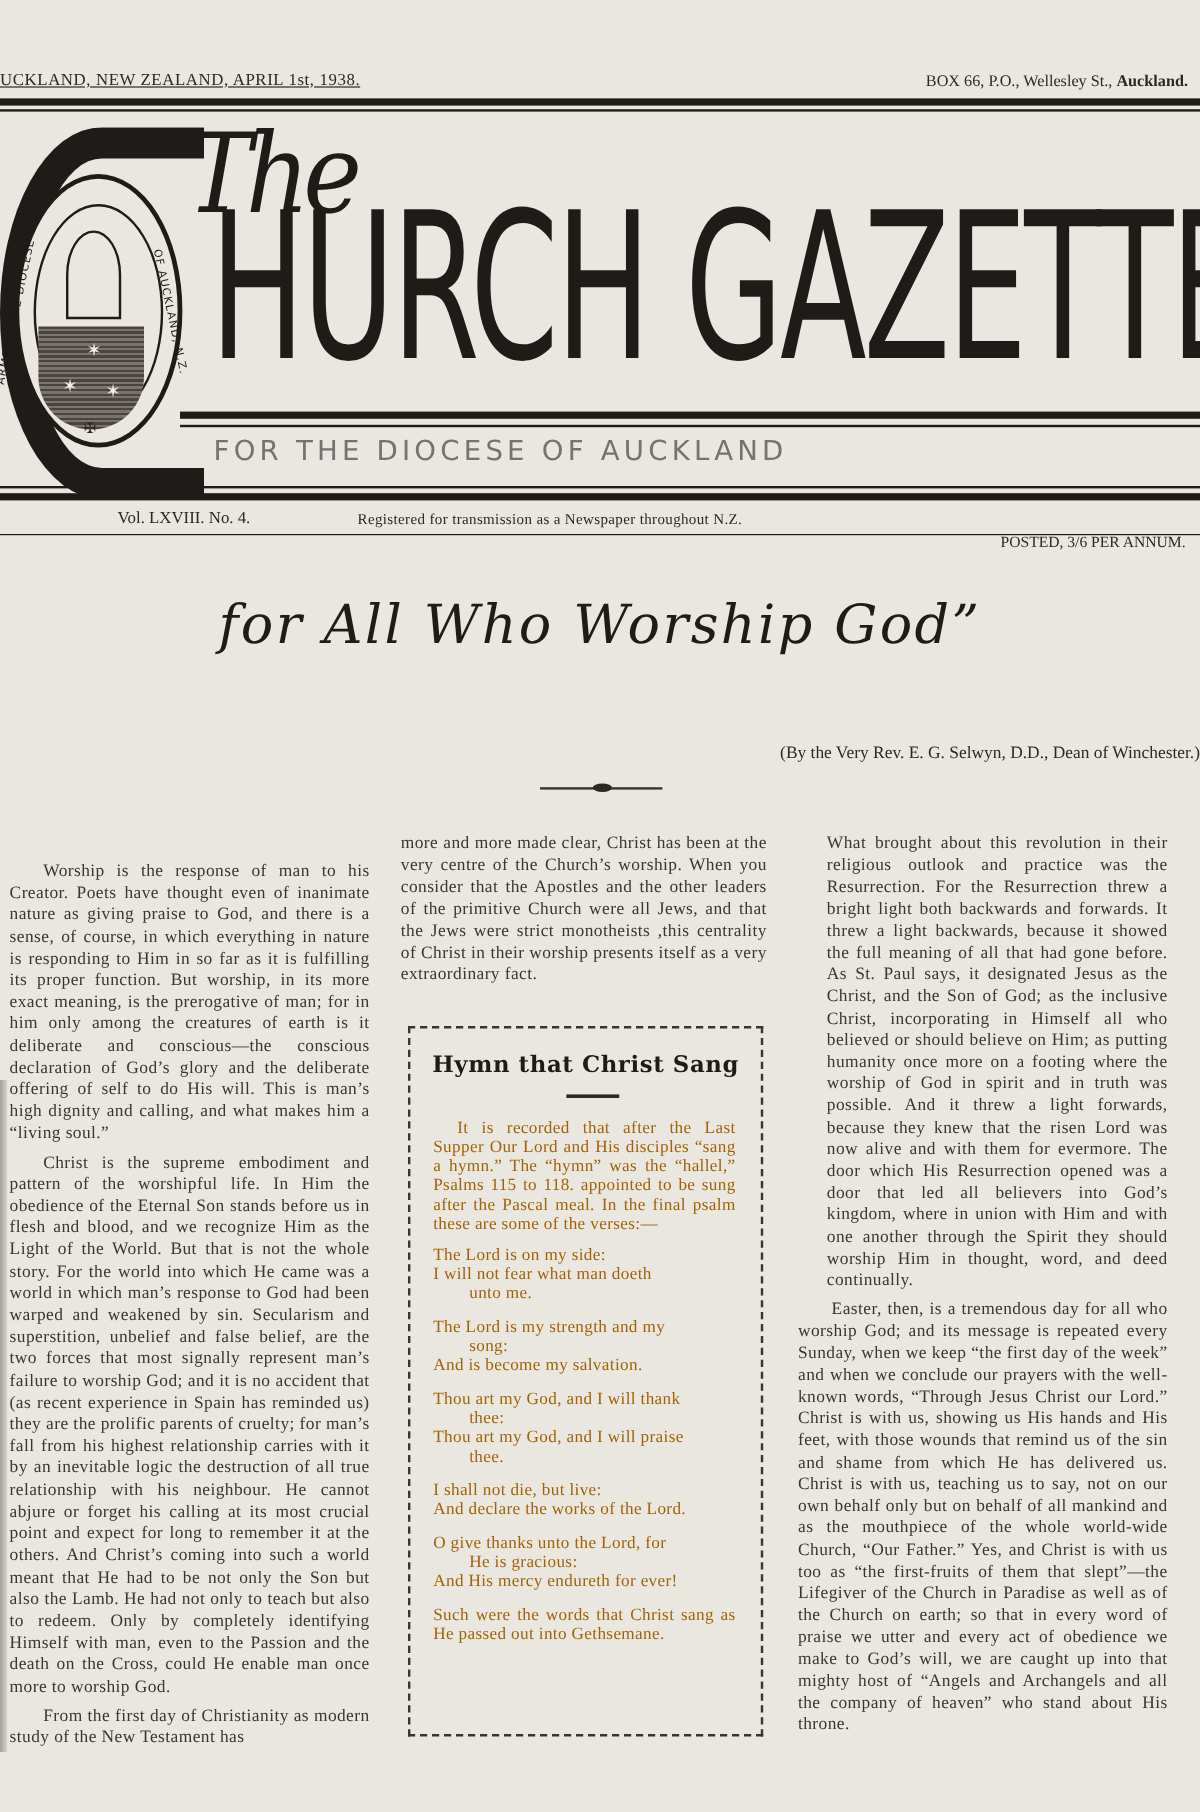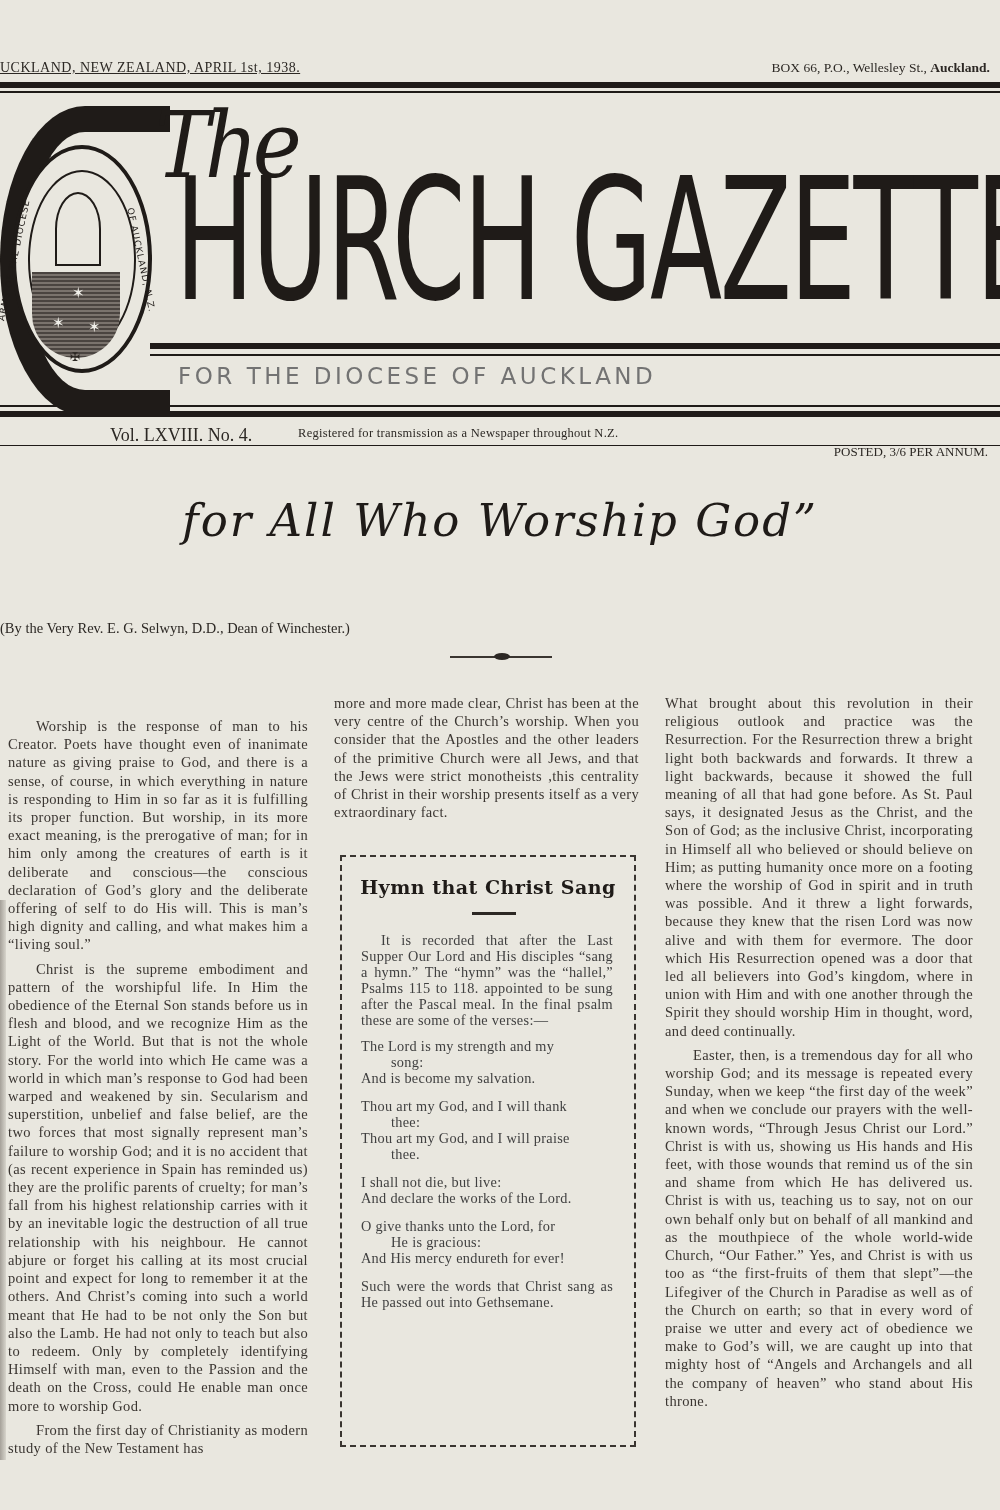--- a/index.html
+++ b/index.html
@@ -21,45 +21,45 @@
   .the-word { left:155px; top:100px; font-family:"DejaVu Serif",serif; font-style:italic; font-size:92px; line-height:1; color:#1f1b18; letter-spacing:-6px; transform:scaleX(0.9); transform-origin:left; }
   .mast-title { left:175px; top:155px; font-family:"DejaVu Sans",sans-serif; font-size:170px; line-height:1; color:#1f1b18; letter-spacing:-4px; transform:scaleX(0.62); transform-origin:left top; font-weight:normal; white-space:nowrap; }
   .big-c { left:0; top:106px; width:170px; height:310px; border:26px solid #1f1b18; border-right:none; border-radius:50% 0 0 50% / 50% 0 0 50%; box-sizing:border-box; }
   .crest { left:12px; top:145px; width:140px; height:228px; border:4px solid #1f1b18; border-radius:50% / 50%; box-sizing:border-box; background:#e9e7df; }
   .crest-inner { left:28px; top:170px; width:108px; height:180px; border:2px solid #1f1b18; border-radius:50%/50%; box-sizing:border-box; }
   .shield { left:32px; top:272px; width:88px; height:86px; background:repeating-linear-gradient(0deg,#4a4440 0 2px,#7a736d 2px 4px); border-radius:0 0 45px 45px; }
   .mitre { left:55px; top:192px; width:42px; height:70px; border:2px solid #1f1b18; border-radius:50% 50% 0 0; background:#e9e7df; }
   .star { color:#f0efe9; font-size:15px; line-height:1; }
   .crest-text { font-family:"DejaVu Sans",sans-serif; font-size:9px; color:#1f1b18; letter-spacing:1px; }
   .subtitle { left:178px; top:363px; font-family:"DejaVu Sans",sans-serif; font-size:23px; letter-spacing:3.5px; color:#737373; white-space:nowrap; }
-  .vol { left:110px; top:425px; font-size:18px; color:#2c2824; }
+  .vol { left:98px; top:425px; font-size:14px; color:#2c2824; }
   .reg { left:298px; top:426px; font-size:12.5px; color:#2c2824; letter-spacing:0.3px; }
   .posted { right:12px; top:444px; font-size:13px; color:#2c2824; }
 
   
   .headline { left:0; width:1000px; top:492px; text-align:center; font-family:"DejaVu Serif",serif; font-style:italic; font-size:45px; line-height:58px; color:#1f1b18; letter-spacing:2px; }
-  .byline { left:0; width:1000px; top:620px; text-align:left; font-size:14.5px; color:#2c2824; }
+  .byline { left:0; width:1000px; top:620px; text-align:right; font-size:14.5px; color:#2c2824; }
   .ornament { left:450px; top:656px; width:102px; height:2px; background:#3a3530; }
   .ornament-dot { left:494px; top:653px; width:16px; height:7px; background:#2c2824; border-radius:50%; }
 
   
   .col { font-size:14.5px; line-height:18.2px; color:#3a3531; text-align:justify; letter-spacing:0.35px; }
   .col p { margin:0; text-indent:28px; }
   .col p + p { margin-top:6px; }
   .col1 { left:8px; top:717px; width:300px; }
   .col2 { left:334px; top:694px; width:305px; }
   .col3 { left:665px; top:694px; width:308px; }
-  .col3 p.first { text-indent:0; }
+  .col3 p.first { text-indent:0;margin-left:24px; }
   .col2 p { text-indent:0; }
 
   
   .hymn-box { left:340px; top:855px; width:296px; height:592px; border:2px dashed #3a3530; box-sizing:border-box; }
   .hymn-title { left:340px; top:876px; width:296px; text-align:center; font-family:"DejaVu Serif",serif; font-weight:bold; font-size:19px; color:#1f1b18; letter-spacing:0.5px; }
   .hymn-orn { left:472px; top:912px; width:44px; height:3px; background:#2c2824; }
-  .hymn-body { left:361px; top:932px; width:252px; font-size:14.3px; line-height:16px; color:#404040; text-align:justify; letter-spacing:0.3px; }
+  .hymn-body { left:361px; top:932px; width:252px; font-size:14.3px; line-height:16px; color:#a16207; text-align:justify; letter-spacing:0.3px; }
   .hymn-body .intro { text-indent:20px; margin:0 0 10px 0; }
   .verse { margin:0 0 12px 0; }
   .verse div { margin:0; }
   .verse .ind { padding-left:30px; }
   .hymn-body .outro { margin:0; }
 
   .binding { left:0; top:900px; width:6px; height:560px; background:linear-gradient(90deg,#6d6760,#c9c6bd); opacity:0.55; }
 </style>
 </head>
 <body>
@@ -120,20 +120,25 @@
 <div class="abs col col2">
   <p>more and more made clear, Christ has been at the very centre of the Church’s worship. When you consider that the Apostles and the other leaders of the primitive Church were all Jews, and that the Jews were strict monotheists ,this centrality of Christ in their worship presents itself as a very extraordinary fact.</p>
 </div>
 
 <div class="abs hymn-box"></div>
 <div class="abs hymn-title">Hymn that Christ Sang</div>
 <div class="abs hymn-orn"></div>
 <div class="abs hymn-body">
   <p class="intro">It is recorded that after the Last Supper Our Lord and His disciples “sang a hymn.” The “hymn” was the “hallel,” Psalms 115 to 118. appointed to be sung after the Pascal meal. In the final psalm these are some of the verses:—</p>
   <div class="verse">
+    <div>The Lord is on my side:</div>
+    <div>I will not fear what man doeth</div>
+    <div class="ind">unto me.</div>
+  </div>
+  <div class="verse">
     <div>The Lord is my strength and my</div>
     <div class="ind">song:</div>
     <div>And is become my salvation.</div>
   </div>
   <div class="verse">
     <div>Thou art my God, and I will thank</div>
     <div class="ind">thee:</div>
     <div>Thou art my God, and I will praise</div>
     <div class="ind">thee.</div>
   </div>

